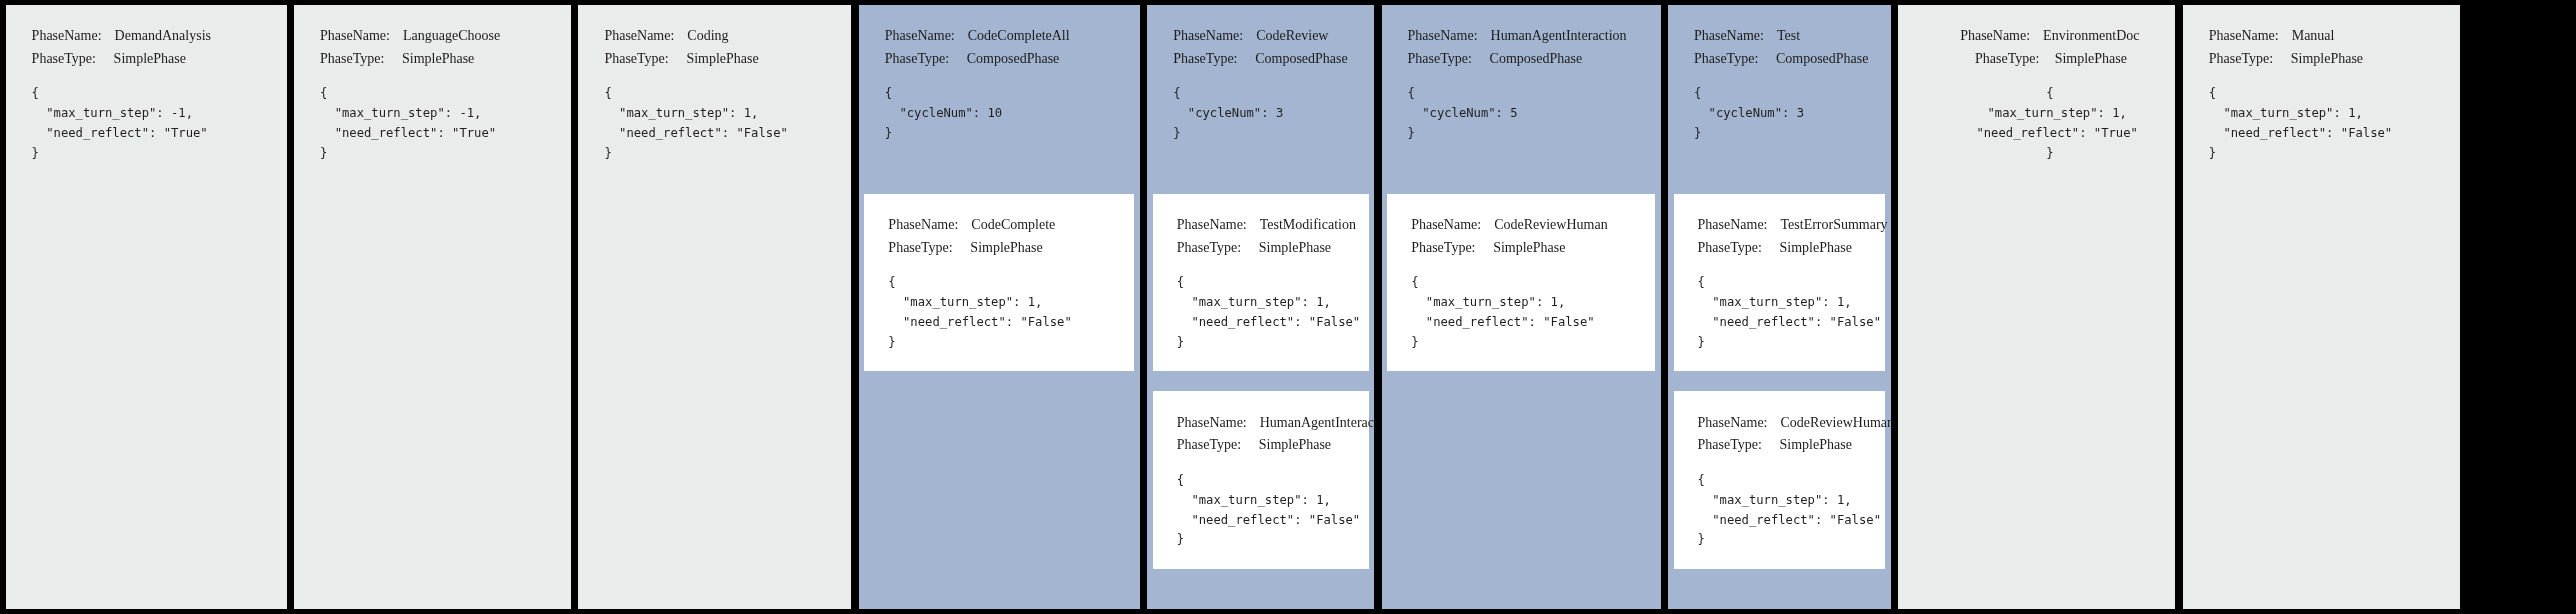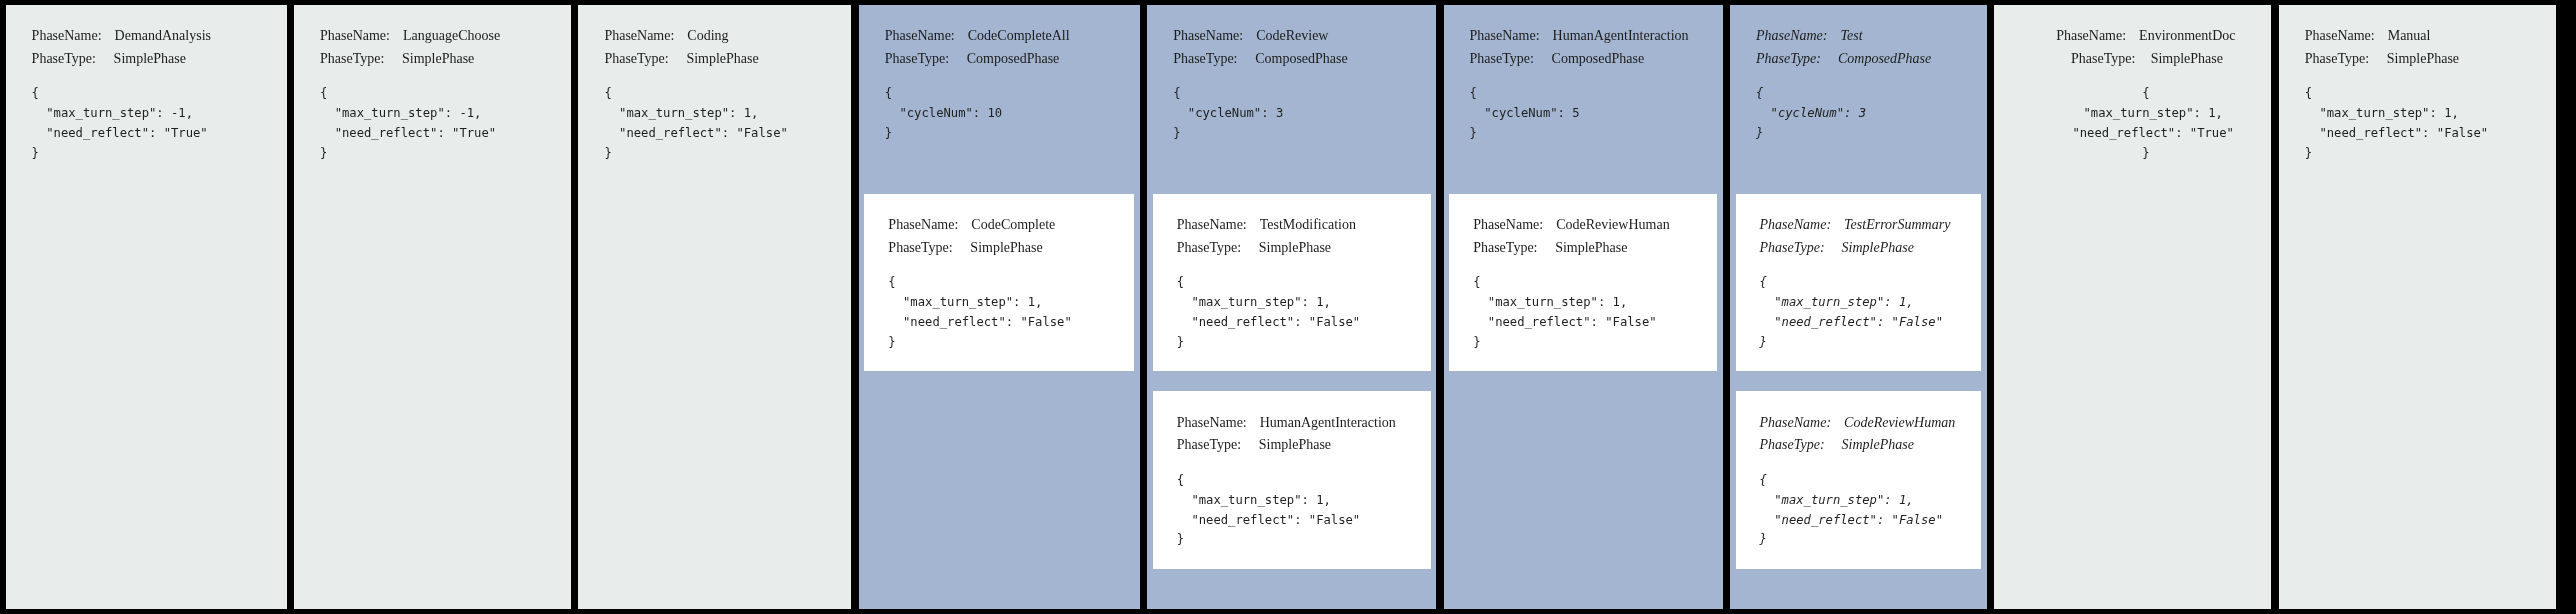--- a/index.html
+++ b/index.html
@@ -132,21 +132,21 @@
         <div class="hdr"><span class="k">PhaseName:</span><span class="v">CodeComplete</span></div>
         <div class="hdr"><span class="k">PhaseType:</span><span class="v">SimplePhase</span></div>
         <pre class="json" style="margin: 14px 0px 0px;">{
   "max_turn_step": 1,
   "need_reflect": "False"
 }</pre>
       </div>
       <div class="sub-spacer tall"></div>
     </div>
     <div class="gap" style="width: 7.4px;"></div>
-    <div class="col composed" style="width: 289px;">
+    <div class="col composed" style="width: 227px;">
       <div class="composed-head">
         <div class="hdr"><span class="k">PhaseName:</span><span class="v">CodeReview</span></div>
         <div class="hdr"><span class="k">PhaseType:</span><span class="v">ComposedPhase</span></div>
         <pre class="json" style="margin: 14px 0px 0px;">{
   "cycleNum": 3
 }</pre>
       </div>
       <div class="subpanel">
         <div class="hdr"><span class="k">PhaseName:</span><span class="v">TestModification</span></div>
         <div class="hdr"><span class="k">PhaseType:</span><span class="v">SimplePhase</span></div>
@@ -179,21 +179,21 @@
         <div class="hdr"><span class="k">PhaseName:</span><span class="v">CodeReviewHuman</span></div>
         <div class="hdr"><span class="k">PhaseType:</span><span class="v">SimplePhase</span></div>
         <pre class="json" style="margin: 14px 0px 0px;">{
   "max_turn_step": 1,
   "need_reflect": "False"
 }</pre>
       </div>
       <div class="sub-spacer tall"></div>
     </div>
     <div class="gap" style="width: 7.4px;"></div>
-    <div class="col composed" style="width: 257px; font-style: italic;">
+    <div class="col composed" style="width: 223px;">
       <div class="composed-head">
         <div class="hdr"><span class="k">PhaseName:</span><span class="v">Test</span></div>
         <div class="hdr"><span class="k">PhaseType:</span><span class="v">ComposedPhase</span></div>
         <pre class="json" style="margin: 14px 0px 0px;">{
   "cycleNum": 3
 }</pre>
       </div>
       <div class="subpanel">
         <div class="hdr"><span class="k">PhaseName:</span><span class="v">TestErrorSummary</span></div>
         <div class="hdr"><span class="k">PhaseType:</span><span class="v">SimplePhase</span></div>

